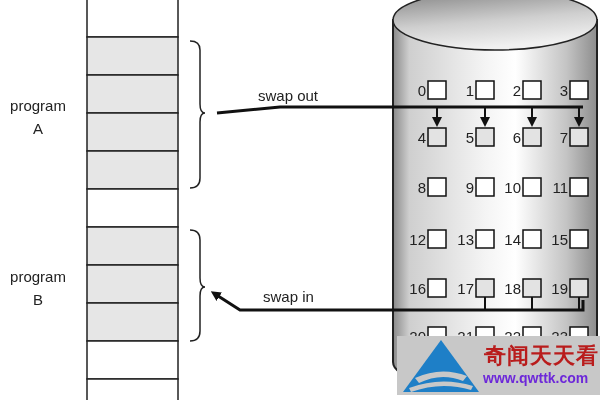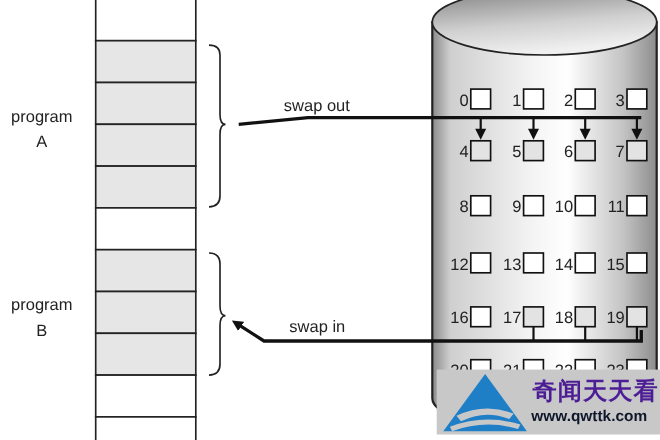--- a/index.html
+++ b/index.html
@@ -2,23 +2,23 @@
 <html><head>
   <meta charset="utf-8">
   <style>
     html, body { margin:0; padding:0; }
     body { width:600px; height:400px; overflow:hidden; background:#ffffff; position:relative;
            font-family:"Liberation Sans", "DejaVu Sans", sans-serif; }
     #diagram { position:absolute; left:0; top:0; }
     .lbl { font-family:"Liberation Sans", "DejaVu Sans", sans-serif; font-size:15px; fill:#222; }
     .num { font-family:"Liberation Sans", "DejaVu Sans", sans-serif; font-size:15px; fill:#222; }
     #watermark { position:absolute; left:397px; top:336px; width:203px; height:59px; background:#c8c8c8; }
-    #wm-title { position:absolute; left:87px; top:5px; font-size:22px; font-weight:bold; color:#4c1d95;
+    #wm-title { position:absolute; left:87px; top:5px; font-size:22px; font-weight:bold; color:#b91c1c;
                 font-family:"DejaVu Sans", sans-serif; letter-spacing:1px; white-space:nowrap; }
-    #wm-url { position:absolute; left:86px; top:34px; font-size:14px; font-weight:bold; color:#0f172a;
+    #wm-url { position:absolute; left:86px; top:34px; font-size:14px; font-weight:bold; color:#6d28d9;
               font-family:"Liberation Sans", sans-serif; white-space:nowrap; }
     #wm-logo { position:absolute; left:4px; top:2px; }
   </style>
 </head>
 <body>
 
 <svg id="diagram" width="600" height="400" viewBox="0 0 600 400" xmlns="http://www.w3.org/2000/svg">
   <defs>
     <linearGradient id="cylBody" x1="0" y1="0" x2="1" y2="0">
       <stop offset="0" stop-color="#8a8a8a"></stop>

